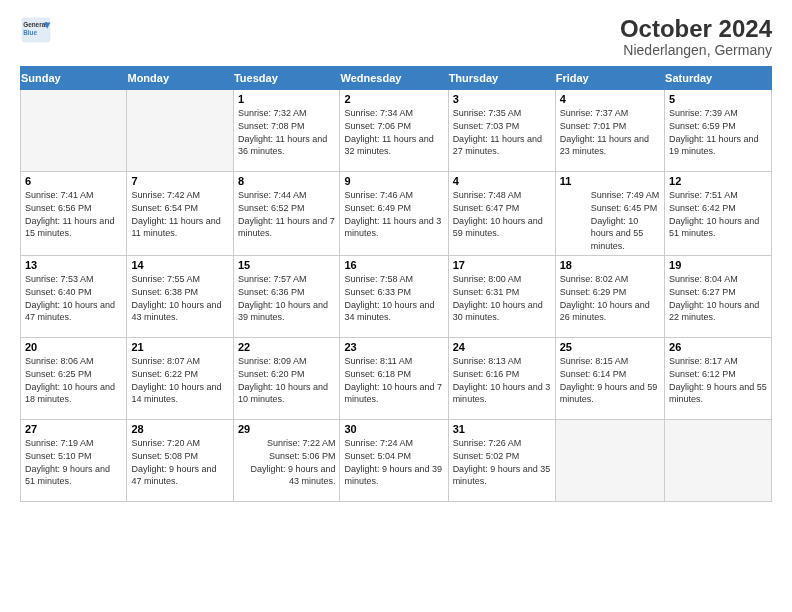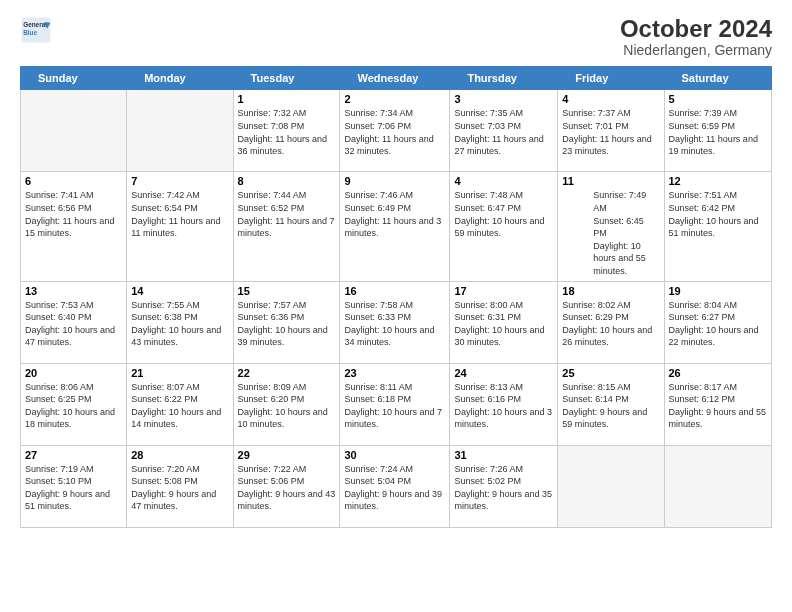--- a/index.html
+++ b/index.html
@@ -45,21 +45,21 @@
       color: #555;
     }
     .calendar {
       width: 100%;
       border-collapse: collapse;
       font-size: 9.5px;
     }
     .calendar th {
       background: #3a7fc1;
       color: #fff;
-      padding: 5px 17px;
+      padding: 5px 0;
       text-align: left;
       font-size: 11px;
       font-weight: bold;
       border: 1px solid #3a7fc1;
     }
     .calendar td {
       border: 1px solid #ccc;
       padding: 3px 4px;
       vertical-align: top;
       width: 113px;
@@ -293,21 +293,21 @@
 Daylight: 9 hours and 51 minutes.</div>
           </td>
           <td>
             <span class="day-num">28</span>
             <div class="day-info" style="white-space: pre-line;">Sunrise: 7:20 AM
 Sunset: 5:08 PM
 Daylight: 9 hours and 47 minutes.</div>
           </td>
           <td>
             <span class="day-num">29</span>
-            <div class="day-info" style="white-space: pre-line;">Sunrise: 7:22 AM
+            <div class="day-info" style="white-space: pre-line; text-align: right;">Sunrise: 7:22 AM
 Sunset: 5:06 PM
 Daylight: 9 hours and 43 minutes.</div>
           </td>
           <td>
             <span class="day-num">30</span>
             <div class="day-info" style="white-space: pre-line;">Sunrise: 7:24 AM
 Sunset: 5:04 PM
 Daylight: 9 hours and 39 minutes.</div>
           </td>
           <td>

